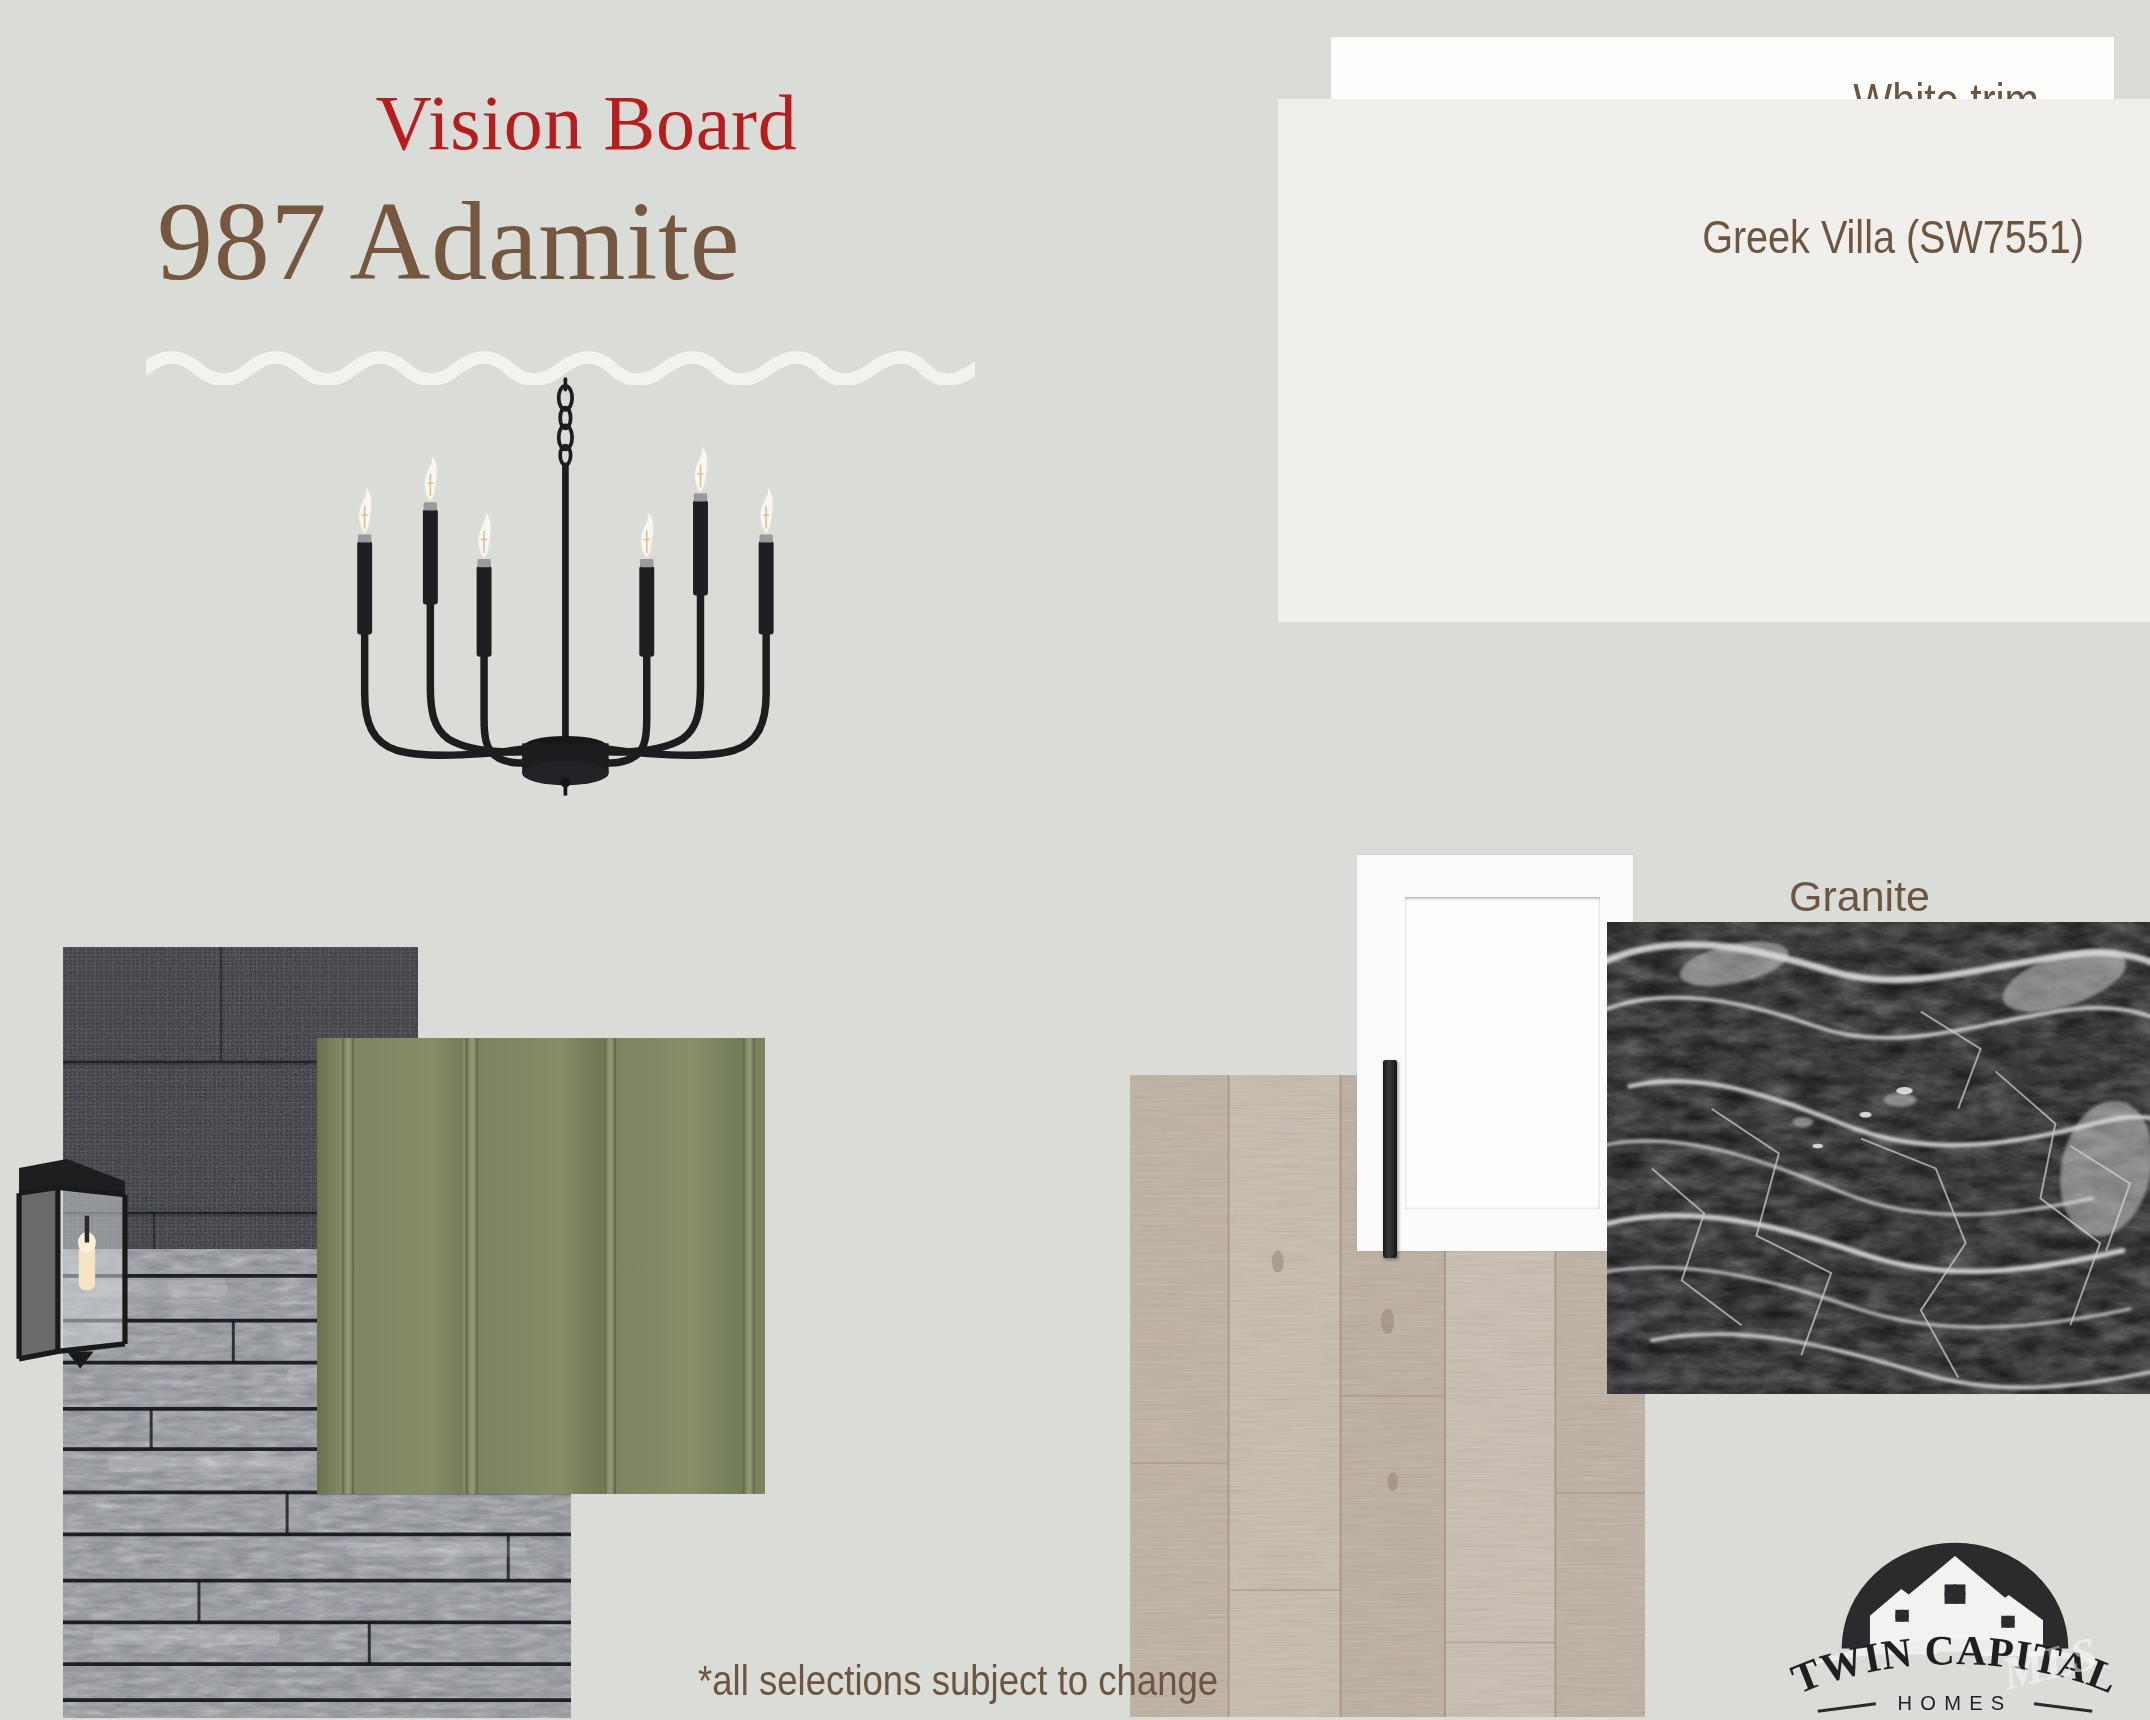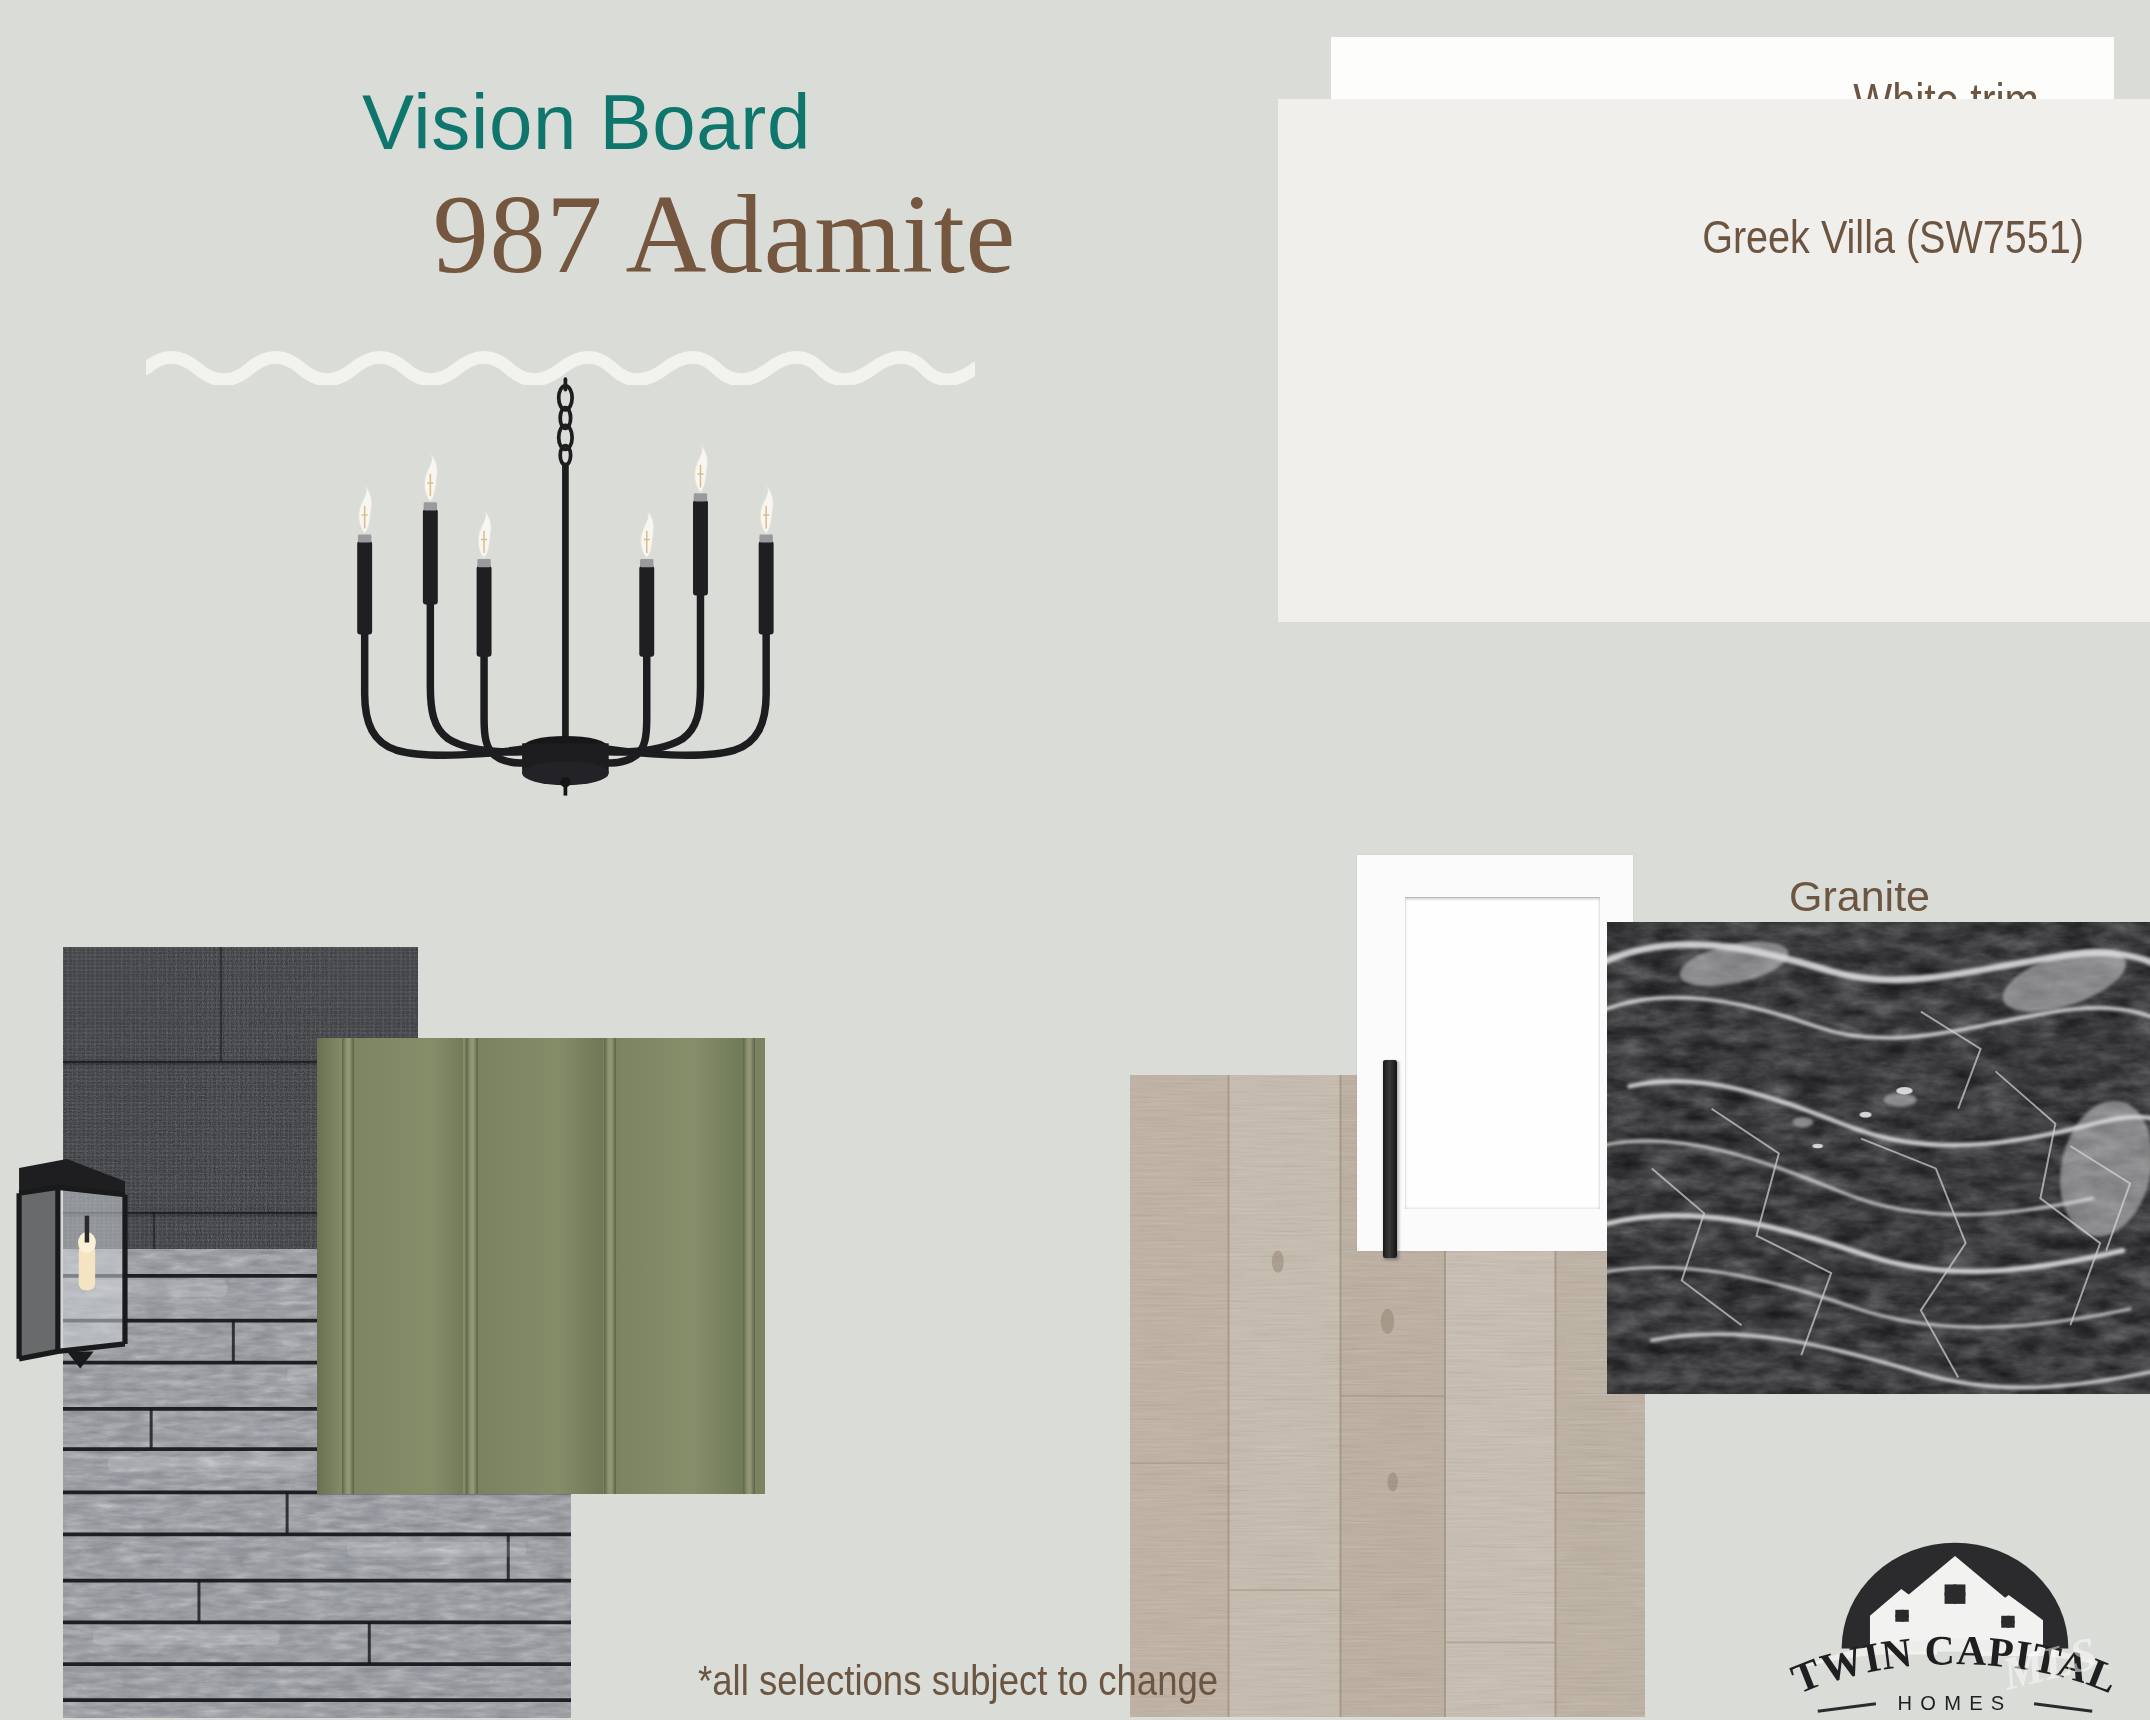--- a/index.html
+++ b/index.html
@@ -7,28 +7,28 @@
     width:2151px;height:1721px;
     background:#d9dcd7;
     font-family:"Liberation Sans",sans-serif;
     overflow:hidden;position:relative;
   }
   #board{position:absolute;inset:0;width:2151px;height:1721px;overflow:hidden;}
 
   
   .title-block{position:absolute;left:157px;top:82px;width:859px;}
   .t-vision{
-    font-family:Liberation Sans, sans-serif;
-    font-size:78px;color:#0f766e;letter-spacing:0.7px;
+    font-family:Liberation Serif, serif;
+    font-size:78px;color:#b91c1c;letter-spacing:0.7px;
     text-align:center;line-height:1.05;
   }
   .t-address{
     font-family:"Liberation Serif",serif;
     font-size:112px;color:#75573f;letter-spacing:0.7px;
-    text-align:right;line-height:1.08;margin-top:10px;
+    text-align:left;line-height:1.08;margin-top:17px;
   }
   .wave{position:absolute;left:146px;top:340px;width:829px;height:45px;}
 
   
   .sw-white-back{
     position:absolute;left:1331px;top:37px;width:783px;height:508px;
     background:#fdfdfb;
   }
   .sw-greekvilla{
     position:absolute;left:1278px;top:99px;width:882px;height:523px;

